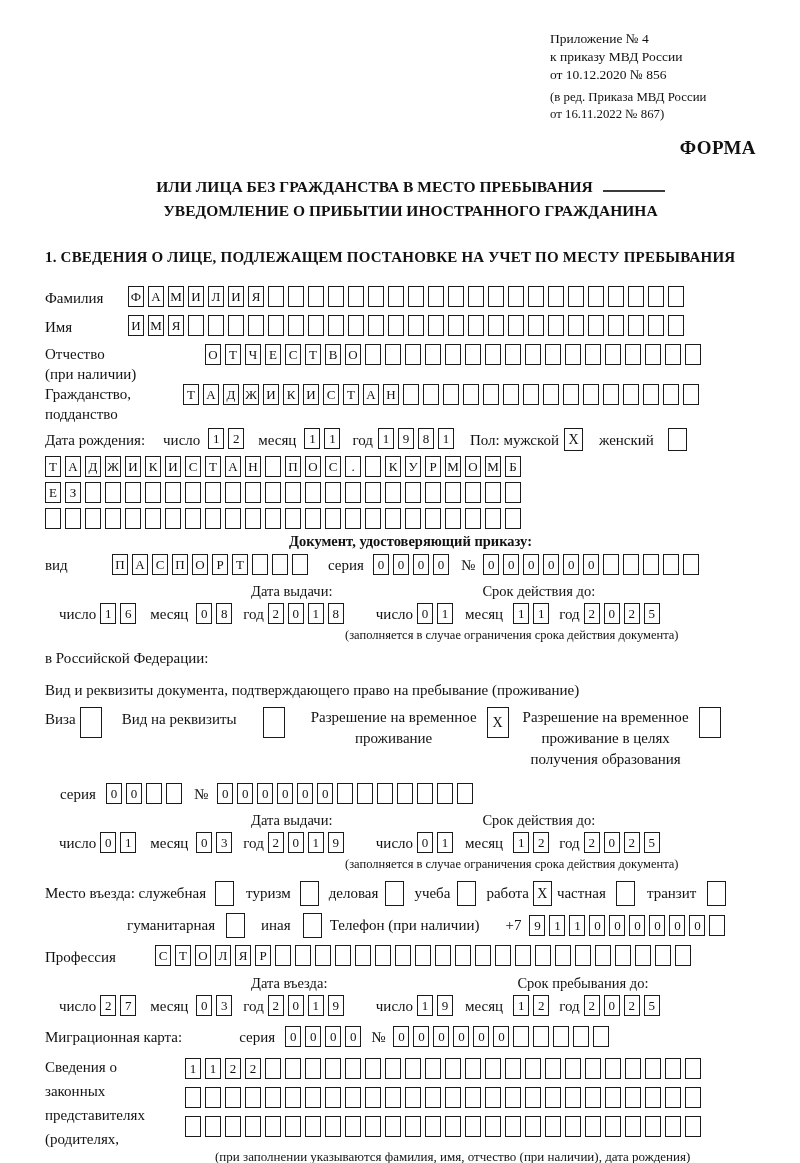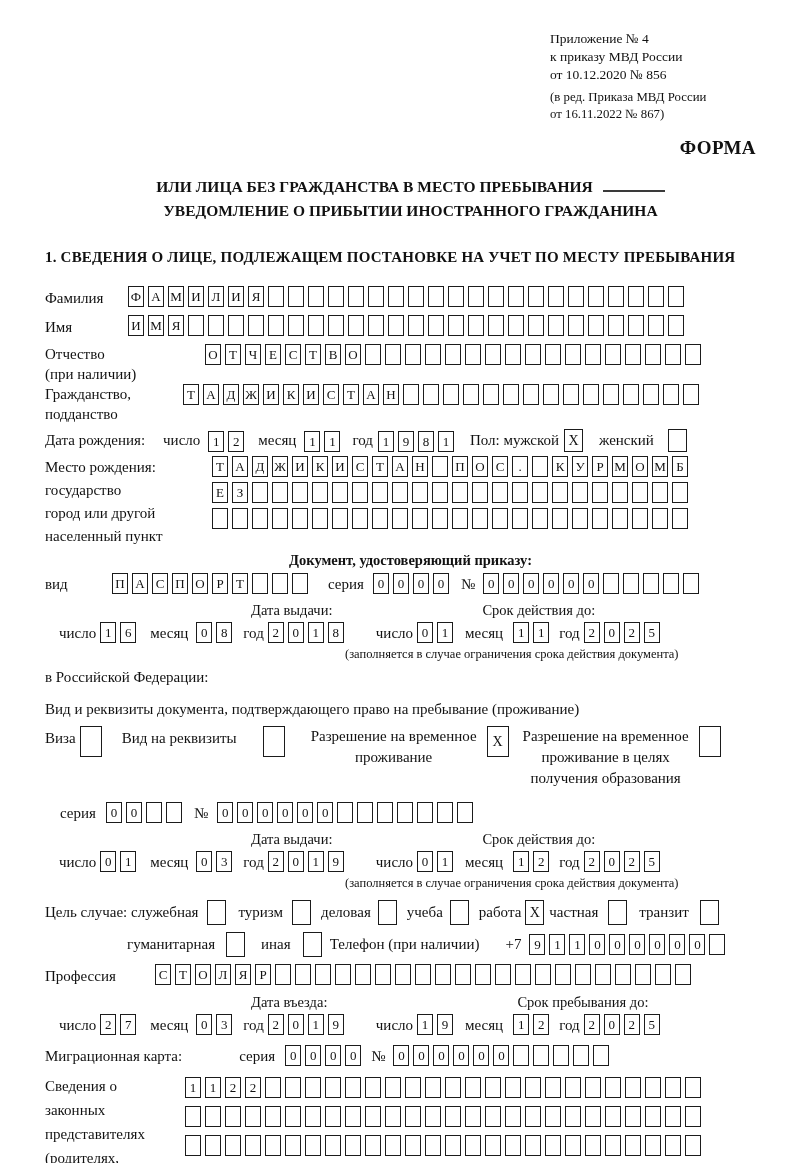--- a/index.html
+++ b/index.html
@@ -197,21 +197,21 @@
         <span class="cell"></span>
         <span class="cell"></span>
         <span class="cell"></span>
         <span class="cell"></span>
         <span class="cell"></span>
         <span class="cell"></span>
         <span class="cell"></span>
       </span>
   </div>
 
-  <div class="row" style="margin-top:4px; align-items:flex-end">
+  <div class="row" style="margin-top:4px; align-items:flex-start">
     <span class="lbl">Дата рождения:</span>
     <span class="lbl" style="margin-left:18px">число</span>
     <span class="cells" style="margin-left:8px">
         <span class="cell">1</span>
         <span class="cell">2</span>
       </span>
     <span class="lbl" style="margin-left:10px">месяц</span>
     <span class="cells" style="margin-left:8px">
         <span class="cell">1</span>
         <span class="cell">1</span>
@@ -223,26 +223,20 @@
         <span class="cell">8</span>
         <span class="cell">1</span>
       </span>
     <span class="lbl" style="margin-left:12px">Пол: мужской</span>
     <span class="cb sm" style="margin-left:5px">X</span>
     <span class="lbl" style="margin-left:16px">женский</span>
     <span class="cb sm" style="margin-left:14px"></span>
   </div>
 
   <div class="row" style="margin-top:4px">
-    <span class="lblcol" style="width:167px">
-      <span class="lbl2" style="line-height:23px">Место рождения:</span>
-      <span class="lbl2" style="line-height:23px">государство</span>
-      <span class="lbl2" style="line-height:23px">город или другой</span>
-      <span class="lbl2" style="line-height:23px">населенный пункт</span>
-    </span>
     <span class="boxcol">
       <span class="cells">
           <span class="cell">Т</span>
           <span class="cell">А</span>
           <span class="cell">Д</span>
           <span class="cell">Ж</span>
           <span class="cell">И</span>
           <span class="cell">К</span>
           <span class="cell">И</span>
           <span class="cell">С</span>
@@ -486,21 +480,21 @@
         <span class="cell">2</span>
         <span class="cell">0</span>
         <span class="cell">2</span>
         <span class="cell">5</span>
       </span>
   </div>
 
   <div class="note">(заполняется в случае ограничения срока действия документа)</div>
 
   <div class="row" style="margin-top:9px; align-items:center">
-    <span class="lbl">Цель случае: служебная</span>
+    <span class="lbl">Место въезда: служебная</span>
     <span class="cb" style="margin-left:9px"></span>
     <span class="lbl" style="margin-left:12px">туризм</span>
     <span class="cb" style="margin-left:9px"></span>
     <span class="lbl" style="margin-left:10px">деловая</span>
     <span class="cb" style="margin-left:7px"></span>
     <span class="lbl" style="margin-left:10px">учеба</span>
     <span class="cb" style="margin-left:7px"></span>
     <span class="lbl" style="margin-left:10px">работа</span>
     <span class="cb" style="margin-left:4px">X</span>
     <span class="lbl" style="margin-left:5px">частная</span>

